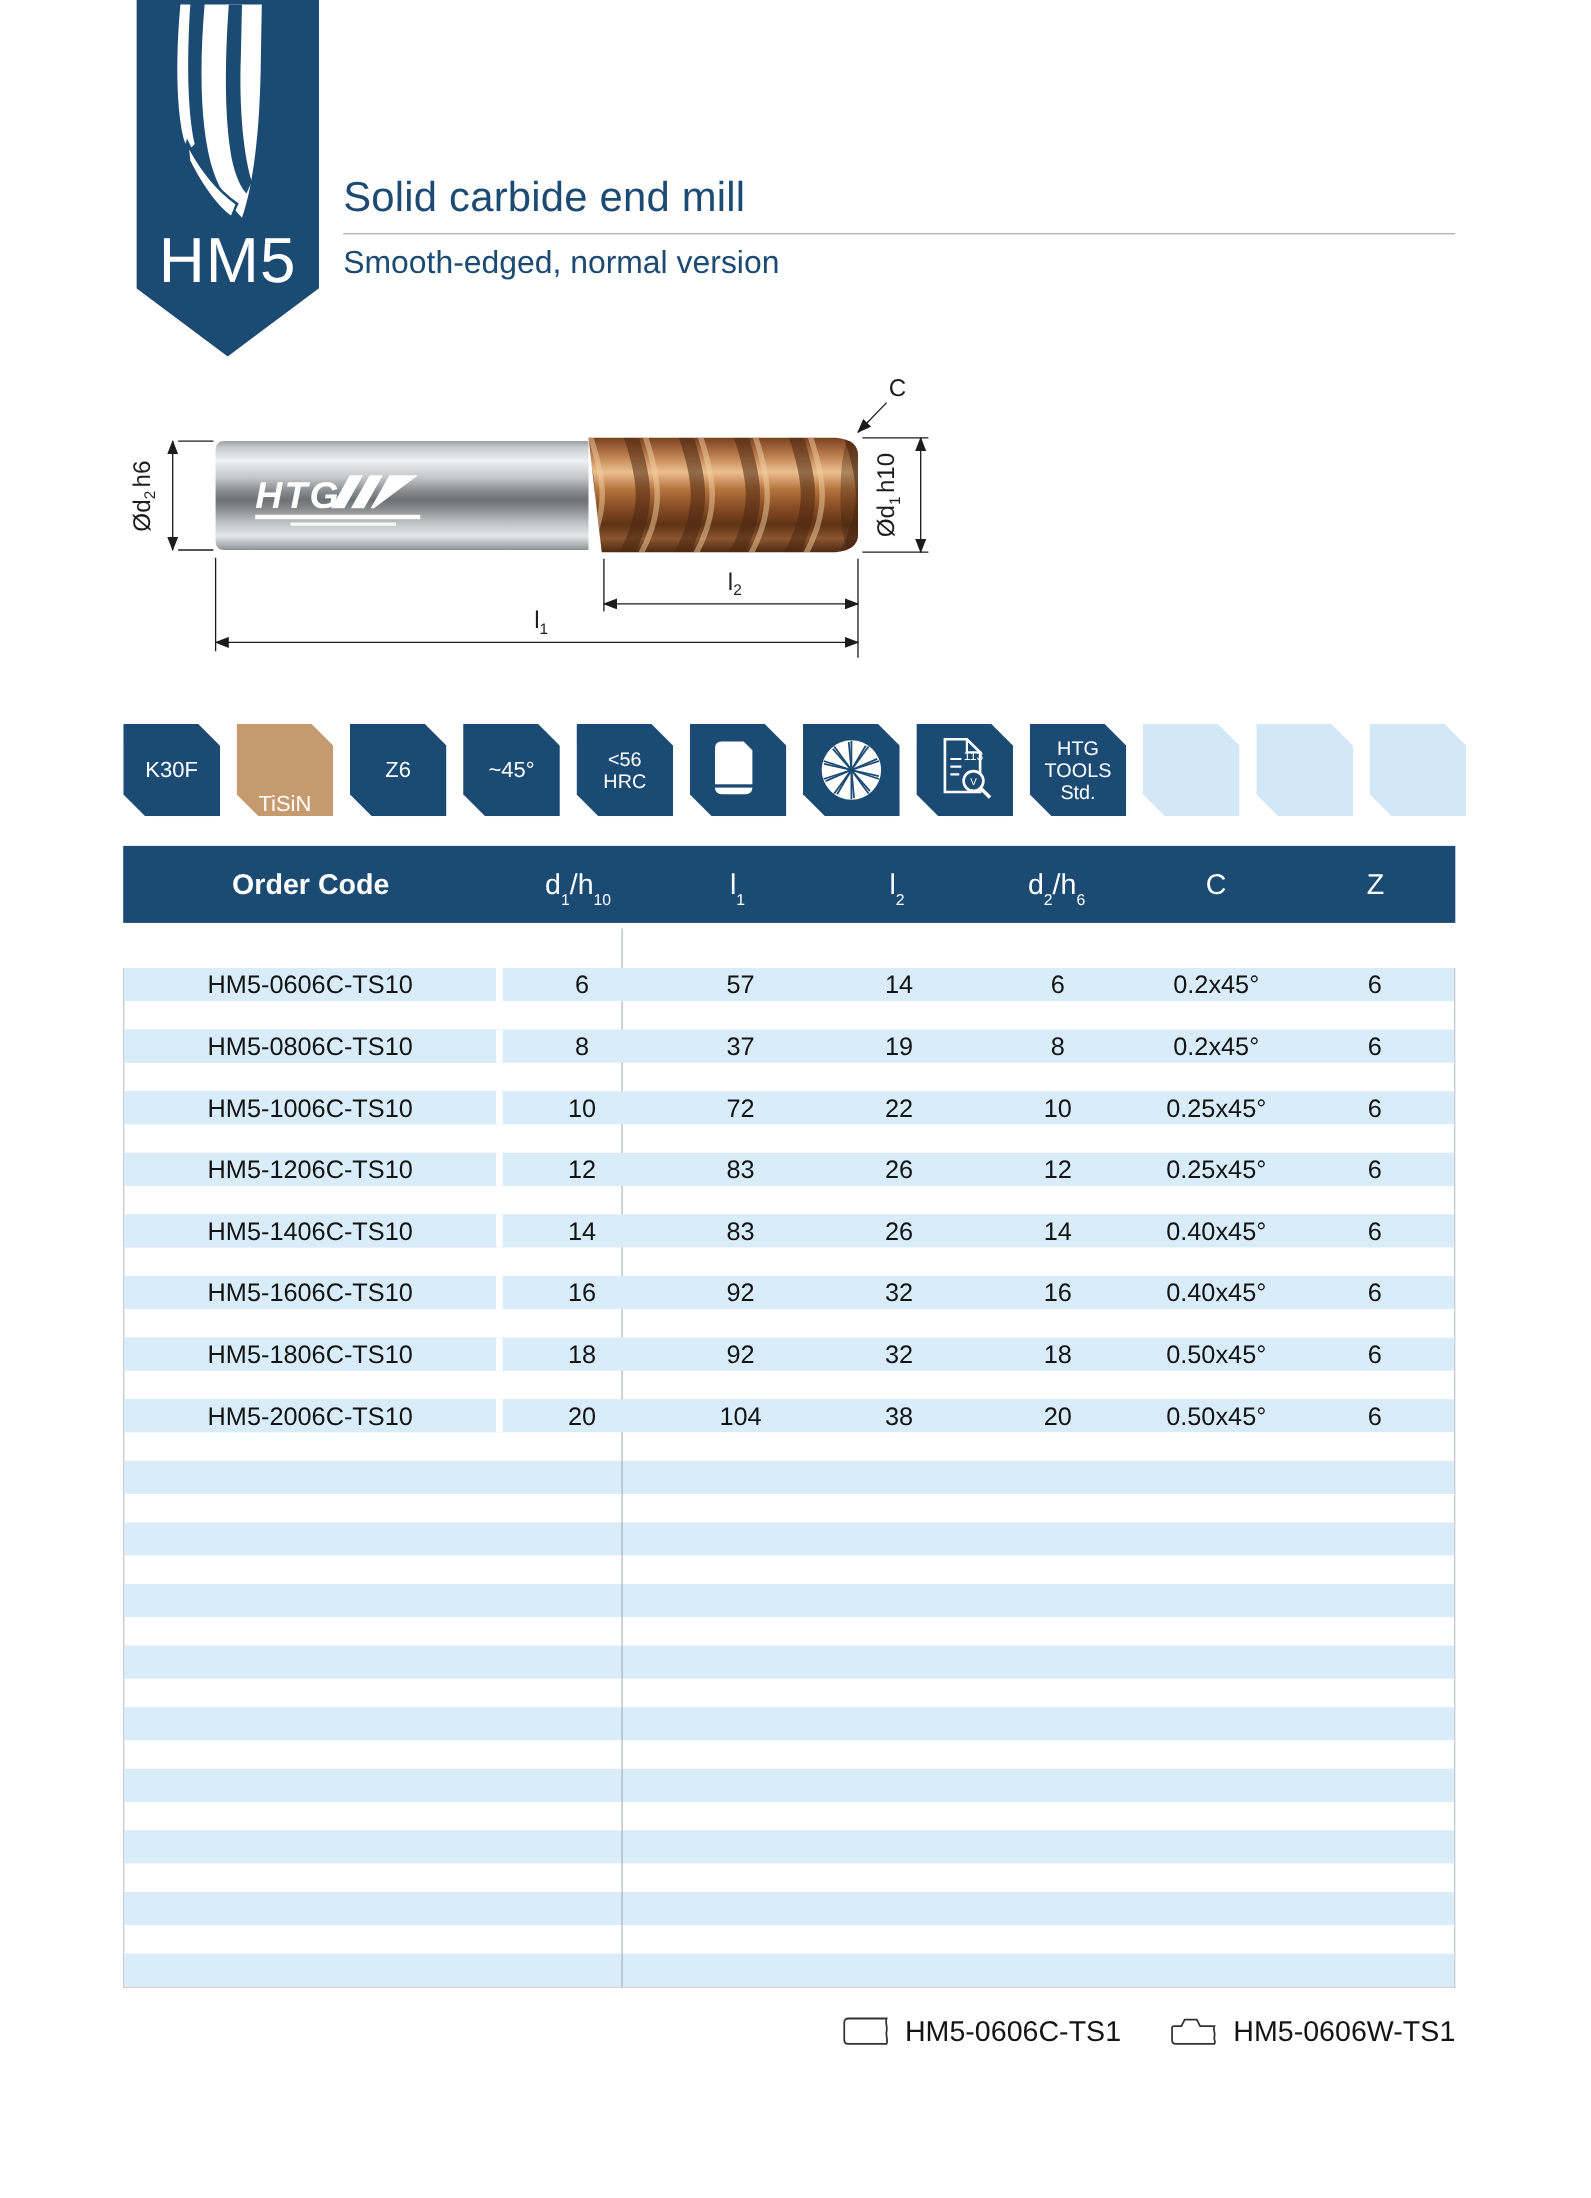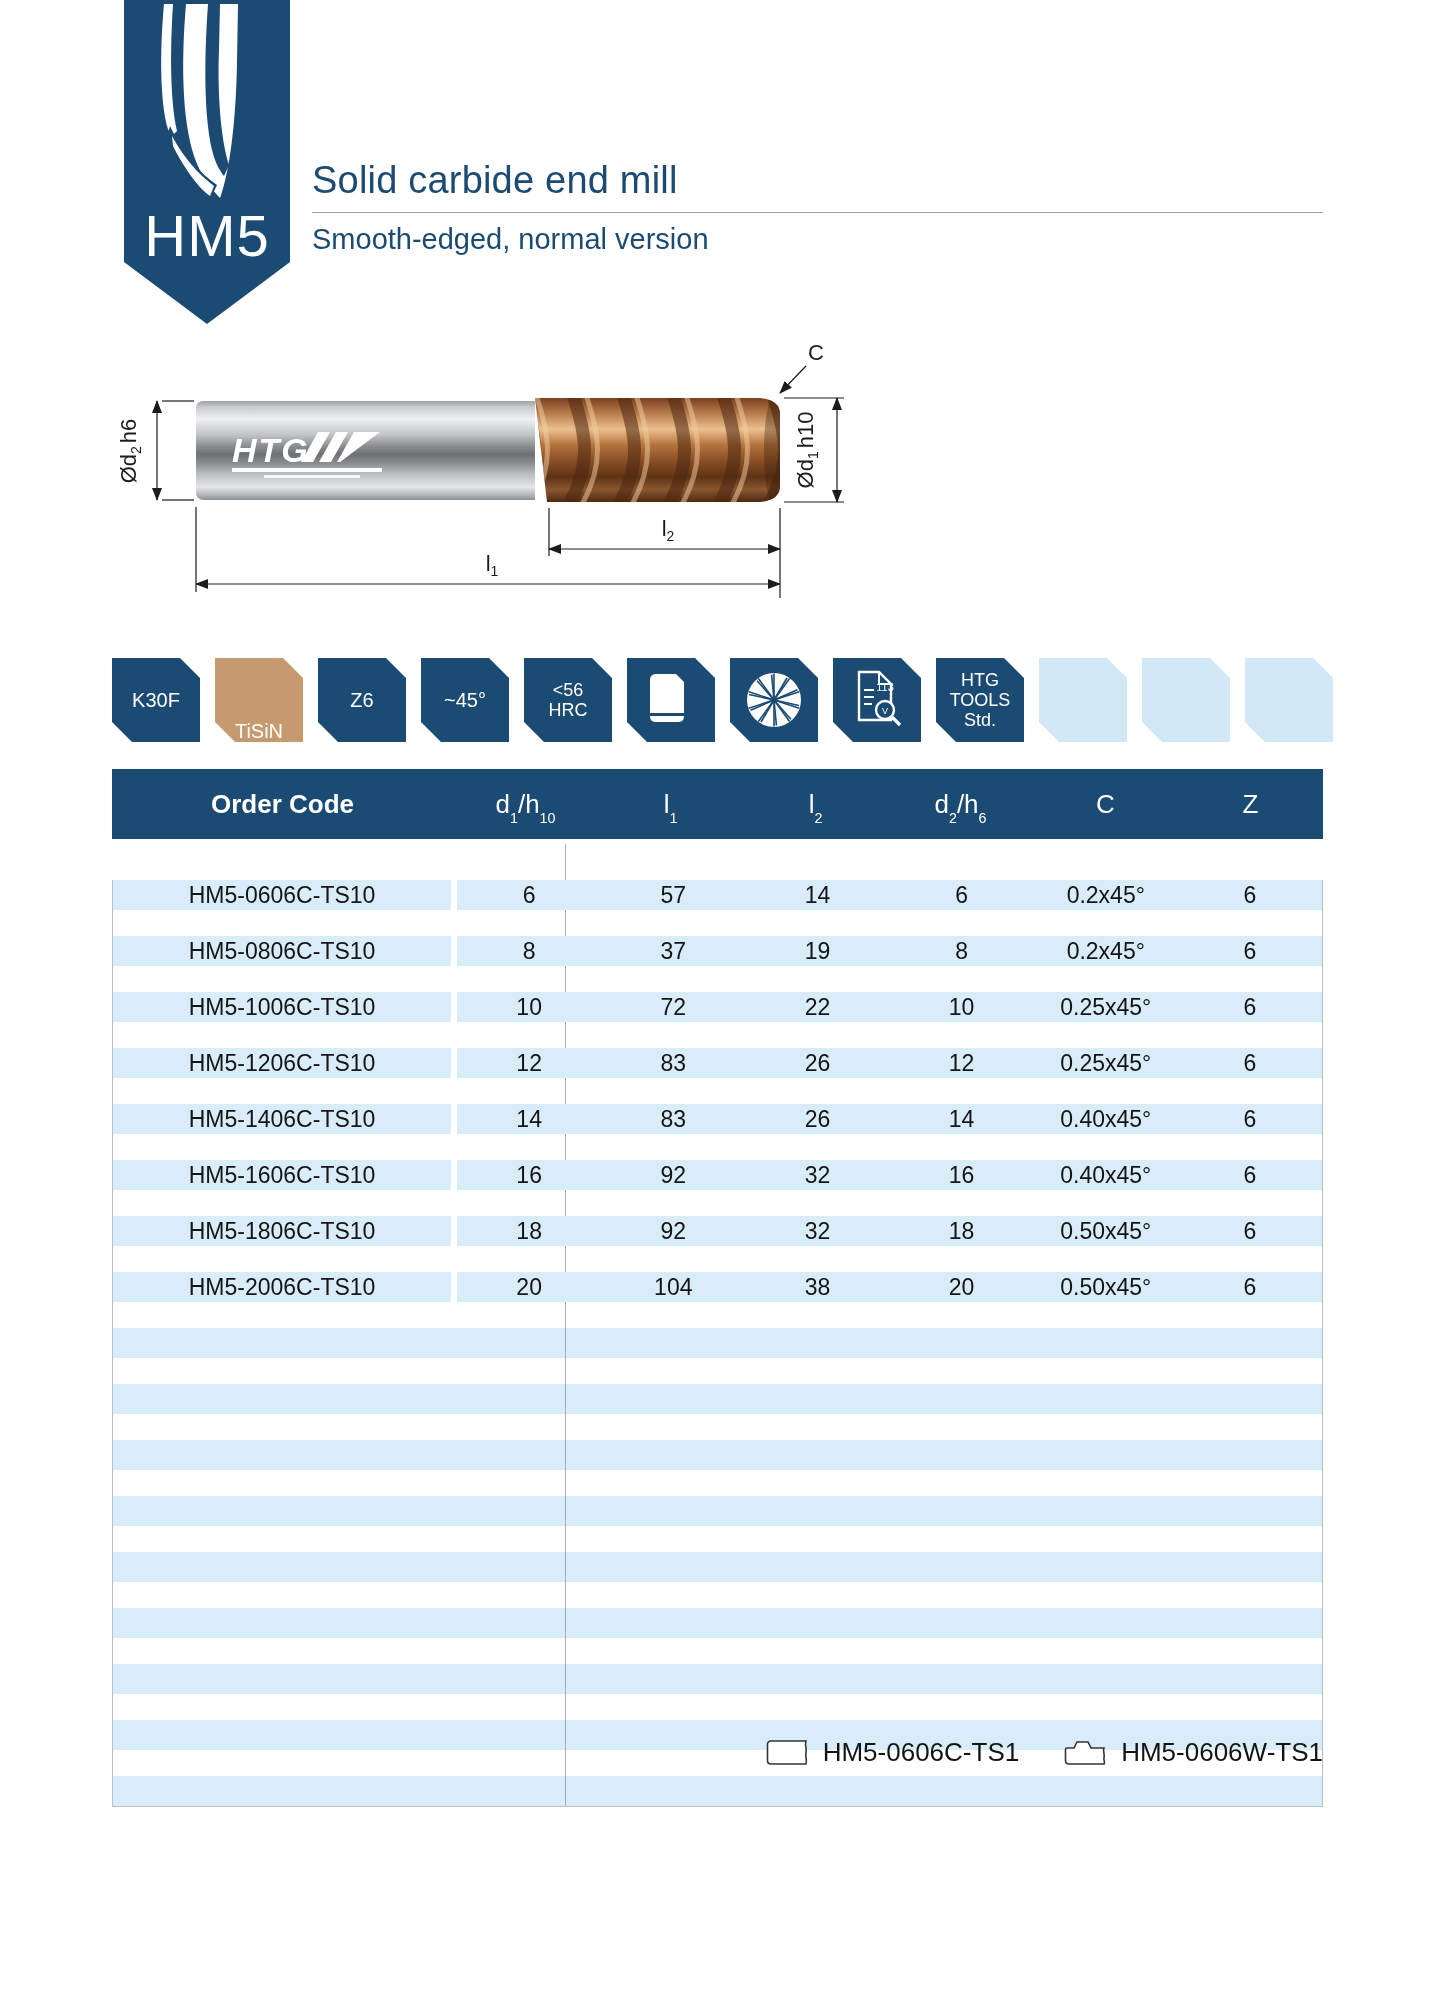--- a/index.html
+++ b/index.html
@@ -41,29 +41,29 @@
   .tbl-header{position:absolute;left:112px;top:769px;width:1211px;height:70px;background:var(--navy);
               display:flex;color:#fff;font-size:26px;}
   .tbl-header .hcell{display:flex;align-items:center;justify-content:center;height:70px;}
   .hcell sub{font-size:.55em;line-height:0;transform:translateY(.25em);display:inline-block;}
   .c0{width:341px;font-weight:bold;} .cn{width:145px;}
 
   .tbl-divider{position:absolute;left:565px;top:844px;width:1px;height:962px;background:#a7adb2;z-index:1;}
   .tbl-body{position:absolute;left:112px;top:880px;width:1211px;
             border-left:1px solid var(--line);border-right:1px solid var(--line);border-bottom:1px solid var(--line);}
   .t-row{position:relative;z-index:2;display:flex;height:30px;background:var(--stripe);margin-bottom:26px;
-         font-size:23px;color:#141414;justify-content:flex-end;}
+         font-size:23px;color:#141414;}
   .t-row .cell{display:flex;align-items:center;justify-content:center;height:30px;}
   .t-row .c-code{width:344px;border-right:6px solid #fff;background:var(--stripe);}
   .t-row .cell:not(.c-code){width:144.16px;}
   .e-row{height:30px;background:var(--stripe);margin-bottom:26px;}
   .tbl-body > :last-child{margin-bottom:0;}
 
   
-  .footer{position:absolute;left:112px;top:1737px;width:1211px;display:flex;justify-content:flex-end;
+  .footer{position:absolute;left:112px;top:1831px;width:1211px;display:flex;justify-content:flex-end;
           align-items:center;gap:44px;}
   .footer-item{display:flex;align-items:center;gap:12px;}
   .footer-label{font-size:26px;color:#141414;}
 </style>
 </head>
 <body>
 
 <div id="canvas">
 
   <svg class="logo" viewBox="0 0 166 324">

